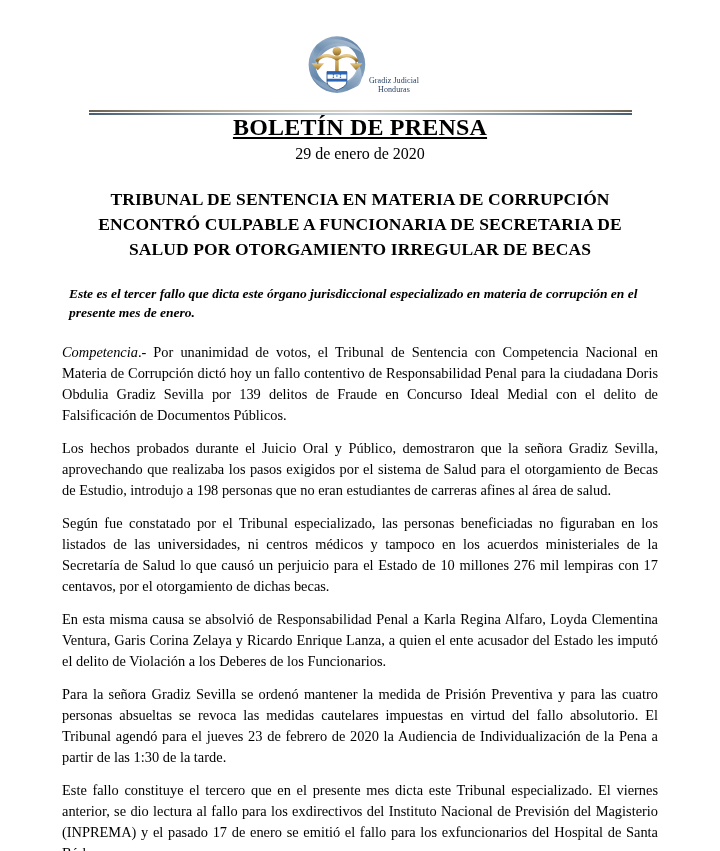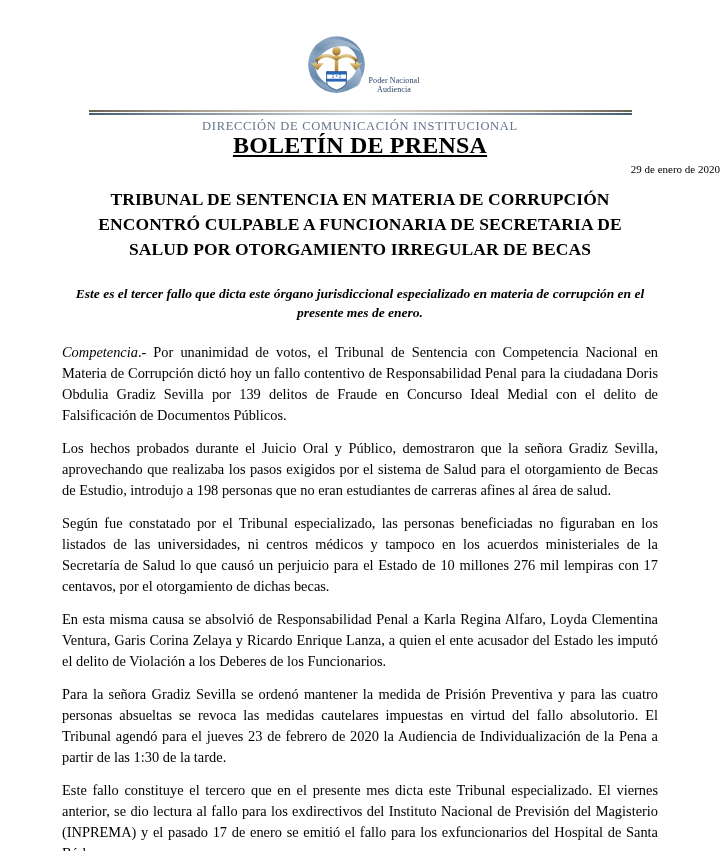--- a/index.html
+++ b/index.html
@@ -92,41 +92,40 @@
     font-weight: bold;
     font-size: 24px;
     letter-spacing: 0.2px;
     margin-top: -2px;
   }
   .bulletin-title span {
     text-decoration: underline;
     text-underline-offset: 2px;
   }
   .bulletin-date {
-    text-align: right;
-    font-size: 11px;
+    text-align: center;
+    font-size: 16px;
     margin-top: 4px;
   }
 
   
   .headline {
-    margin: 12px auto 0;
+    margin: 24px auto 0;
     width: 560px;
     text-align: center;
     font-weight: bold;
     font-size: 17.5px;
     line-height: 1.42;
     letter-spacing: 0.1px;
   }
 
   
   .deck {
     margin: 22px auto 0;
     width: 582px;
-    text-align: center;
     font-weight: bold;
     font-style: italic;
     font-size: 13.5px;
     line-height: 1.45;
   }
 
   
   .body-copy {
     width: 596px;
     margin: 19px auto 0;
@@ -193,32 +192,31 @@
         <g fill="#2a66b8">
           <circle cx="50" cy="62" r="1.1"></circle>
           <circle cx="45" cy="60.5" r="1.1"></circle>
           <circle cx="55" cy="60.5" r="1.1"></circle>
           <circle cx="45" cy="64" r="1.1"></circle>
           <circle cx="55" cy="64" r="1.1"></circle>
         </g>
         <path d="M36 56 L64 56 L64 70 C64 76, 56 80, 50 82 C44 80, 36 76, 36 70 Z" fill="none" stroke="#1e4f8f" stroke-width="1.2"></path>
       </svg>
       <div class="logo-wordmark">
-        <div>Poder Nacional</div>
-        <div>Audiencia</div>
+        <div>Gradiz Judicial</div>
+        <div>Honduras</div>
       </div>
     </div>
   </div>
 
   <div class="divider">
     <div class="rule-top"></div>
     <div class="rule-bottom"></div>
   </div>
 
-  <div class="dept-line">DIRECCIÓN DE COMUNICACIÓN INSTITUCIONAL</div>
   <div class="bulletin-title"><span>BOLETÍN DE PRENSA</span></div>
   <div class="bulletin-date">29 de enero de 2020</div>
 
   <h1 class="headline">TRIBUNAL DE SENTENCIA EN MATERIA DE CORRUPCIÓN ENCONTRÓ CULPABLE A FUNCIONARIA DE SECRETARIA DE SALUD POR OTORGAMIENTO IRREGULAR DE BECAS</h1>
 
   <div class="deck">Este es el tercer fallo que dicta este órgano jurisdiccional especializado en materia de corrupción en el presente mes de enero.</div>
 
   <div class="body-copy">
     <p><em class="dateline">Competencia</em><span>.- Por unanimidad de votos, el Tribunal de Sentencia con Competencia Nacional en Materia de Corrupción dictó hoy un fallo contentivo de Responsabilidad Penal para la ciudadana Doris Obdulia Gradiz Sevilla por 139 delitos de Fraude en Concurso Ideal Medial con el delito de Falsificación de Documentos Públicos.</span></p>
     <p>Los hechos probados durante el Juicio Oral y Público, demostraron que la señora Gradiz Sevilla, aprovechando que realizaba los pasos exigidos por el sistema de Salud para el otorgamiento de Becas de Estudio, introdujo a 198 personas que no eran estudiantes de carreras afines al área de salud.</p>

